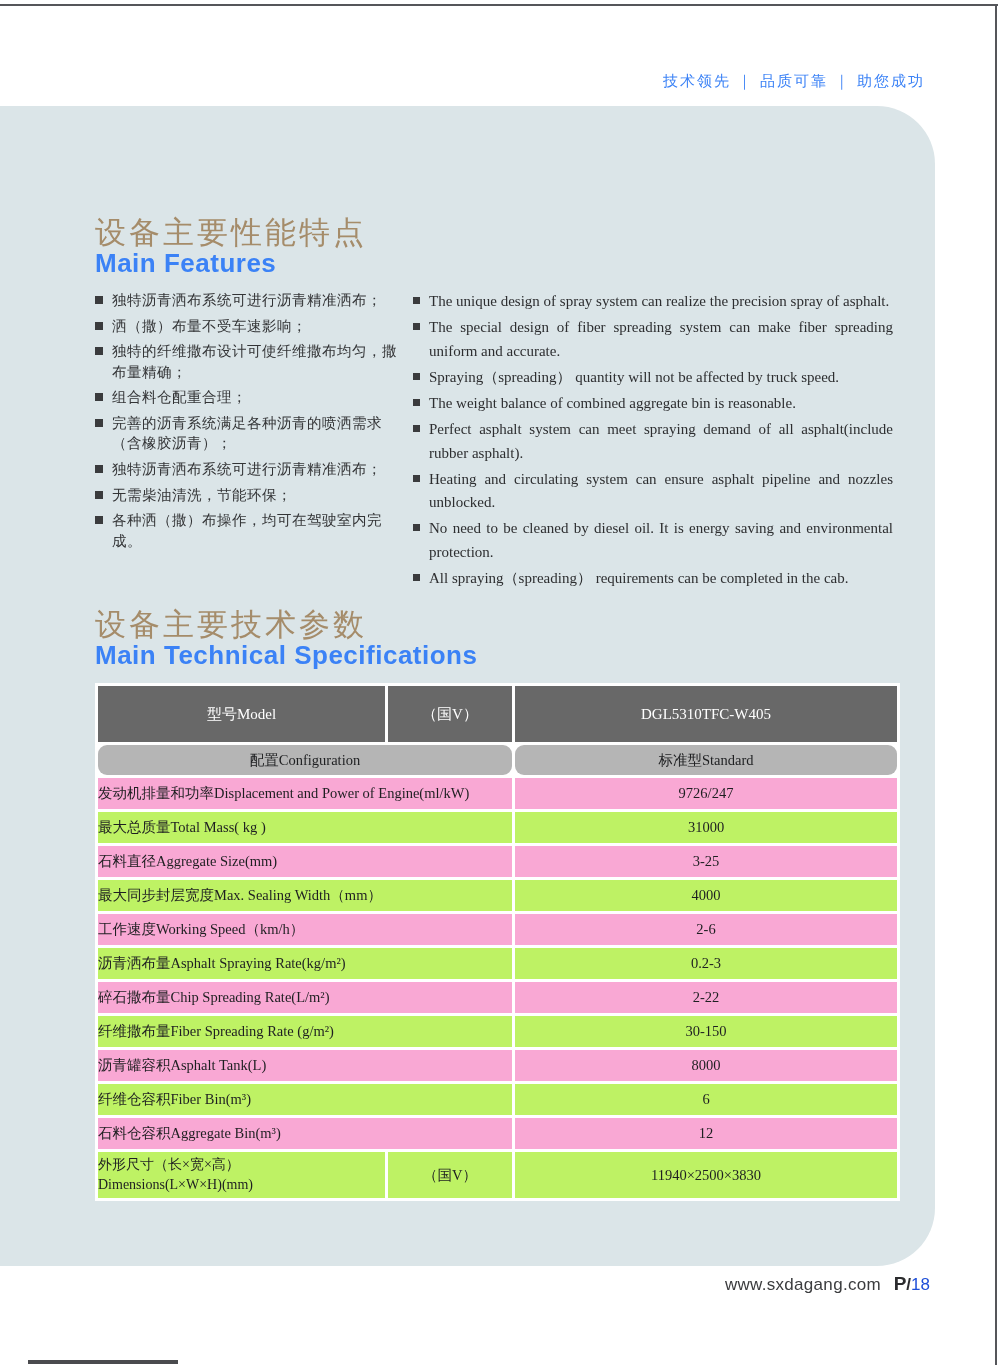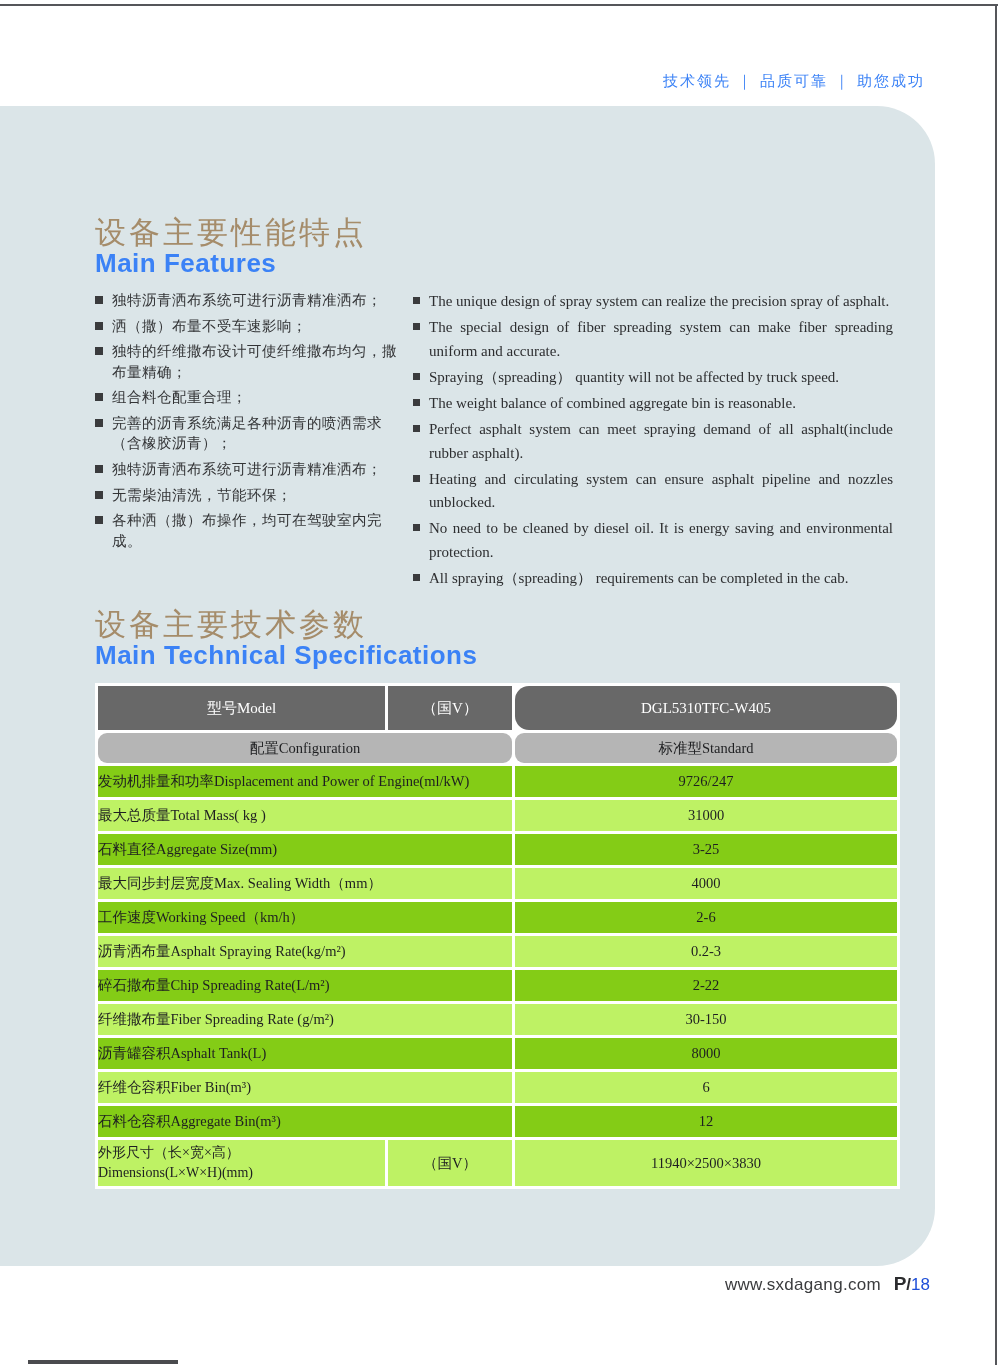--- a/index.html
+++ b/index.html
@@ -50,33 +50,33 @@
   }
   .list-en .sq{width:7px;height:7px;margin-top:7px;}
 
   
   table.specs{
     position:absolute;left:95px;top:683px;width:805px;
     border-collapse:separate;border-spacing:3px;background:#ffffff;
     font-family:"Liberation Serif",serif;
   }
   table.specs td{padding:0;vertical-align:middle;}
-  td.hdr{background:#686868;color:#ffffff;font-size:15px;text-align:center;height:44px;}
+  td.hdr{background:#686868;color:#ffffff;font-size:15px;text-align:center;height:56px;}
   td.cfg{background:#b5b5b5;color:#1e1f21;font-size:14.5px;text-align:center;height:30px;border-radius:9px;}
-  tr.light td{background:#84cc16;}
+  tr.light td{background:#f9a8d4;}
   tr.med td{background:#bef264;}
   td.lbl{font-size:14.5px;color:#1e1f21;text-align:left;padding-left:18px;height:31px;}
   td.val{font-size:14.5px;color:#1e1f21;text-align:center;}
   td.tag{font-size:14.5px;color:#1e1f21;text-align:center;}
   tr.lastrow td{height:46px;}
   td.lbl2{
     font-size:14px;color:#1e1f21;text-align:left;padding-left:18px;
     white-space:pre-line;line-height:1.4;
   }
-  .c1{width:287px;} .c2{width:124px;} .c3{width:382px;border-radius:14px;}
+  .c1{width:287px;} .c2{width:124px;} .c3{width:382px;}
 
   
   .footer{
     position:absolute;top:1273px;left:0;width:930px;text-align:right;
     font-size:17px;color:#3b3c3e;
   }
   .footer .site{letter-spacing:0.3px;}
   .footer .logo{font-weight:700;font-size:19px;color:#2b2c2e;margin-left:8px;}
   .footer .slash{font-weight:700;color:#2b2c2e;}
   .footer .pnum{font-weight:400;color:#1d4ed8;}

